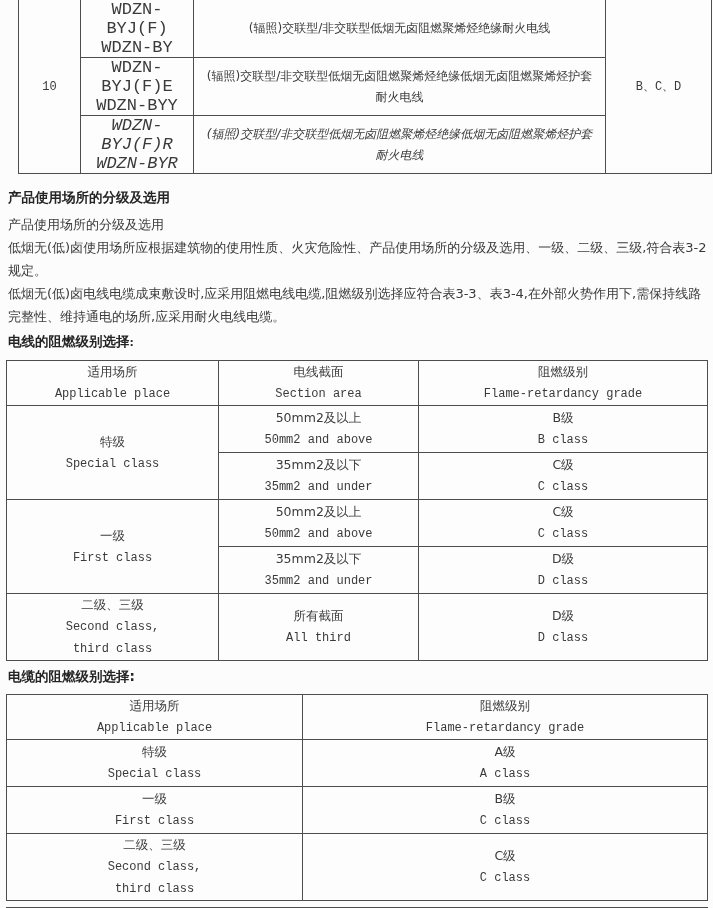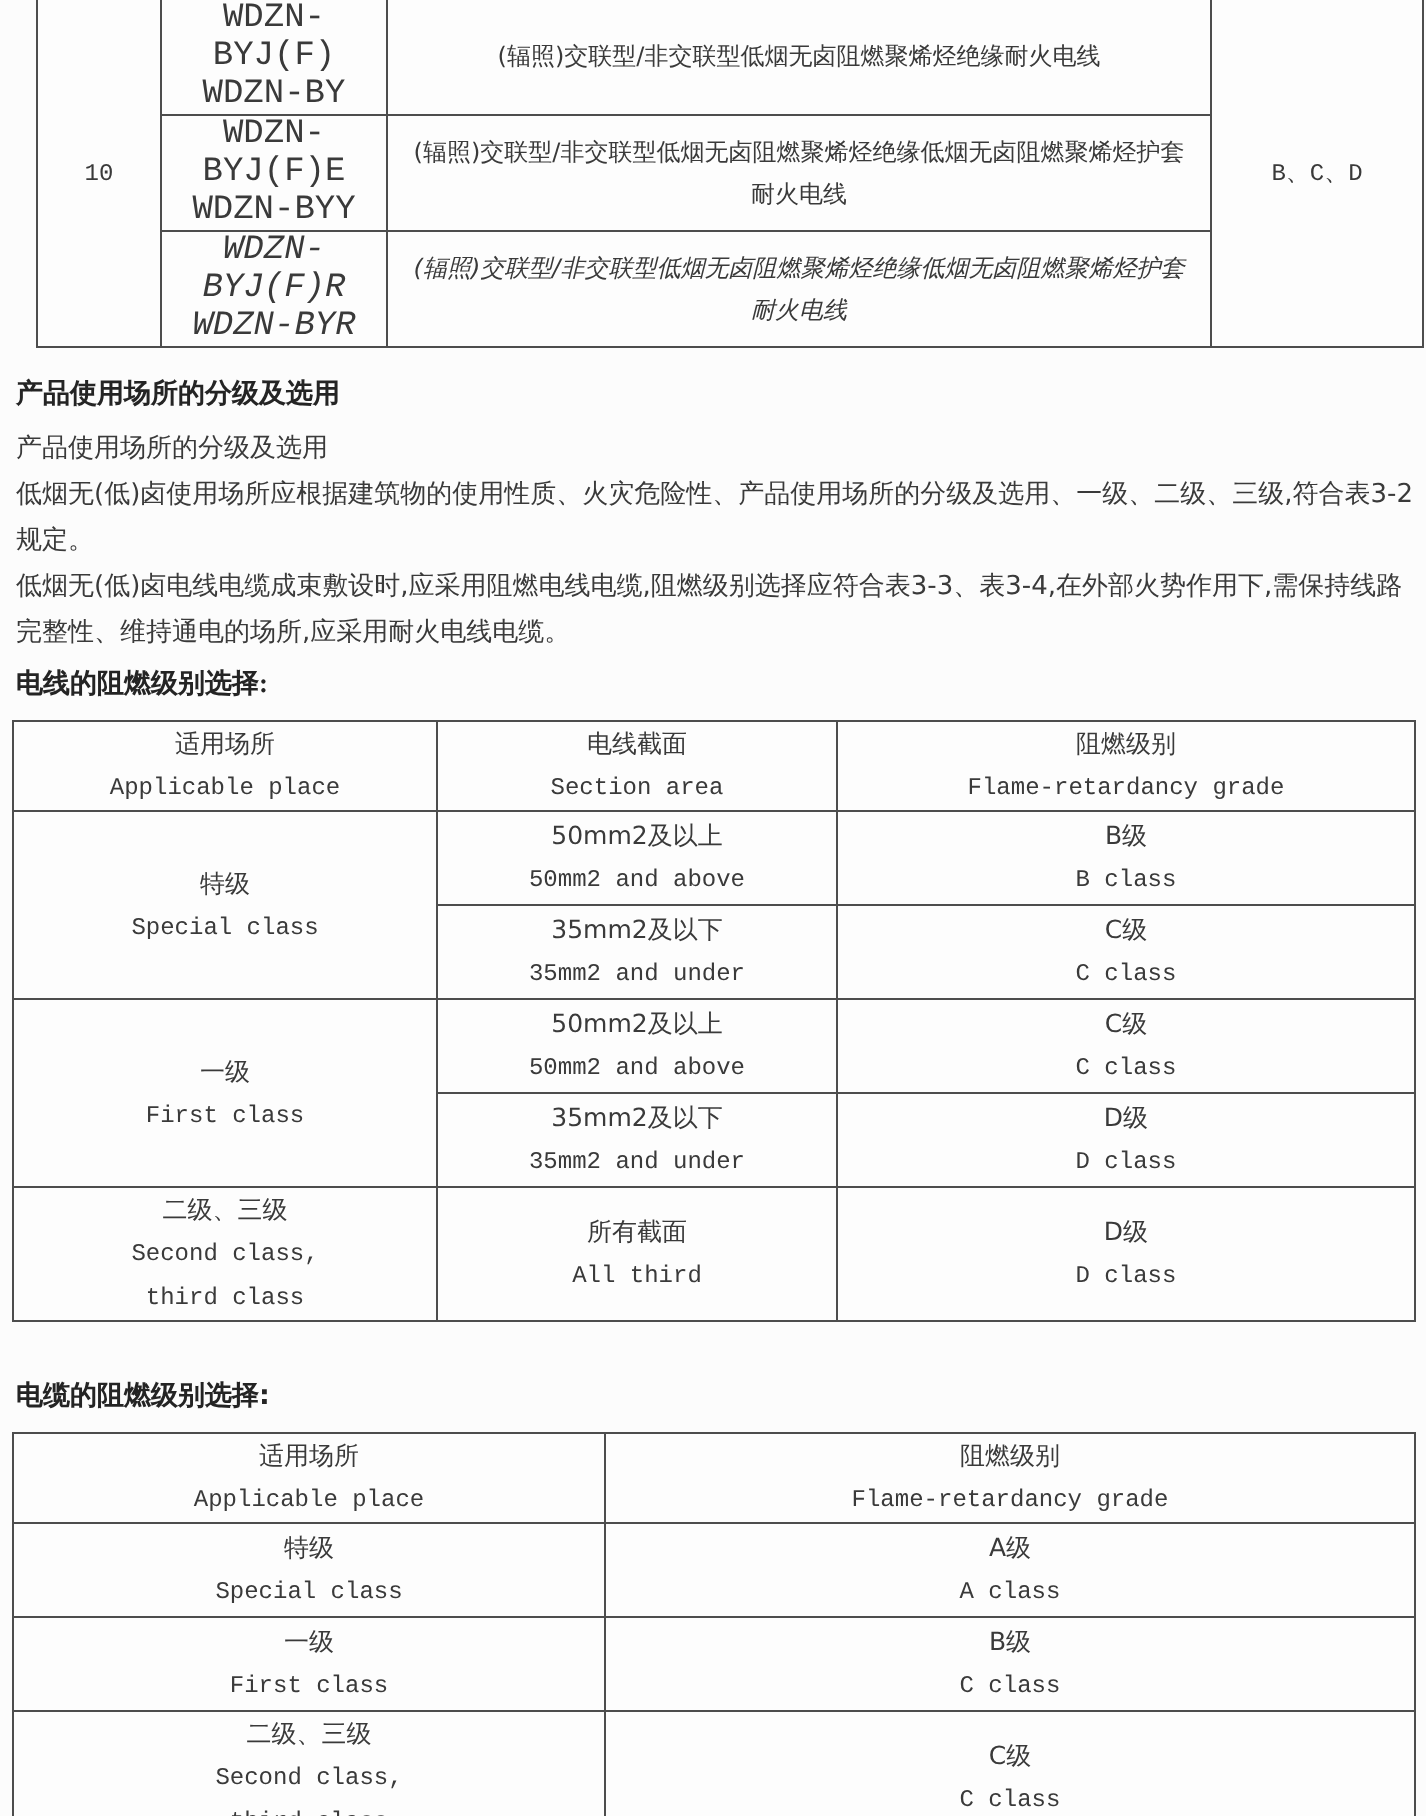--- a/index.html
+++ b/index.html
@@ -18,21 +18,21 @@
   .top-table tr.r3{height:45px;font-style:italic;}
   .top-table td{font-size:12px;}
   .num-cell,.grade-cell-top{font-family:"Liberation Mono","DejaVu Sans Mono",monospace;font-size:12px;}
   .model-line{font-family:"Liberation Mono","DejaVu Sans Mono",monospace;font-size:17px;line-height:19px;}
   .desc-cell{font-size:12.5px;line-height:21px;padding:1px 8px;}
 
   
   .hd{font-weight:bold;font-size:13.5px;color:#242424;margin:0 0 0 8px;line-height:20px;}
   #h1{margin-top:13px;}
   #h2{margin-top:4px;font-family:Liberation Serif, serif;}
-  #h3{margin-top:27px;}
+  #h3{margin-top:5px;}
   .para{margin:0 0 0 8px;width:700px;font-size:13px;line-height:23px;}
   #p1{margin-top:6px;}
 
   
   .mid-table{margin:8px 0 0 6px;width:701px;}
   .mid-table .zh{font-size:12.5px;line-height:22px;}
   .mid-table .en{font-family:"Liberation Mono","DejaVu Sans Mono",monospace;font-size:12px;line-height:22px;}
   .mid-table tr.hrow{height:45px;margin-top:48px;}
   .mid-table tr.drow{height:47px;}
   .mid-table tr.tall{height:66px;}

